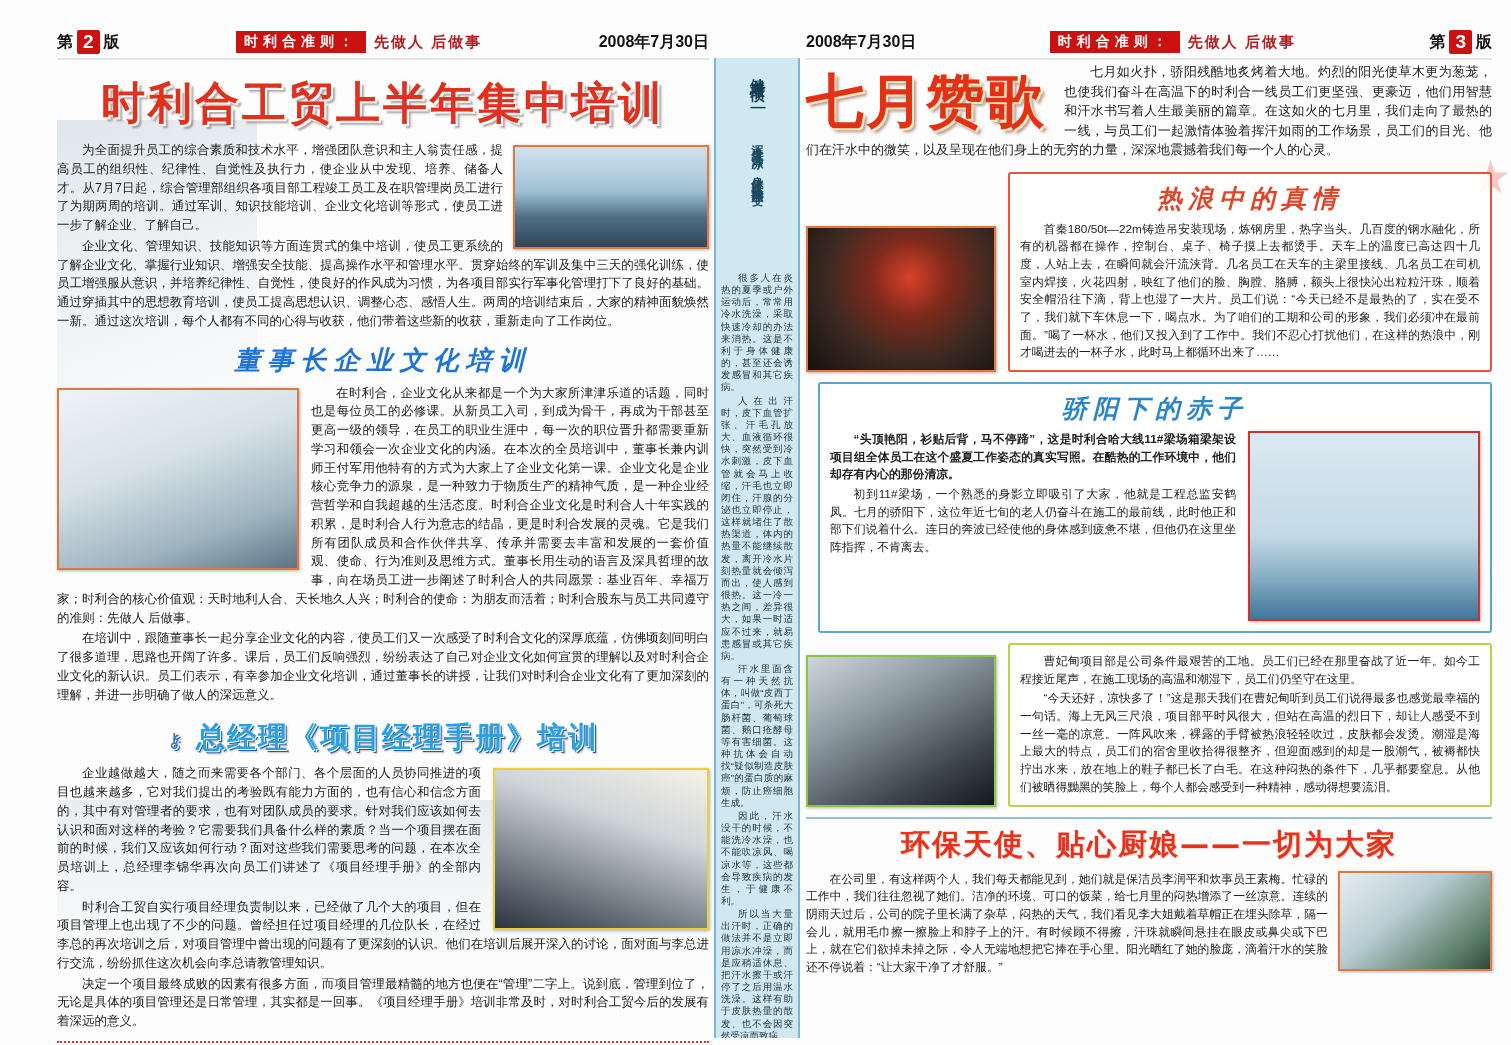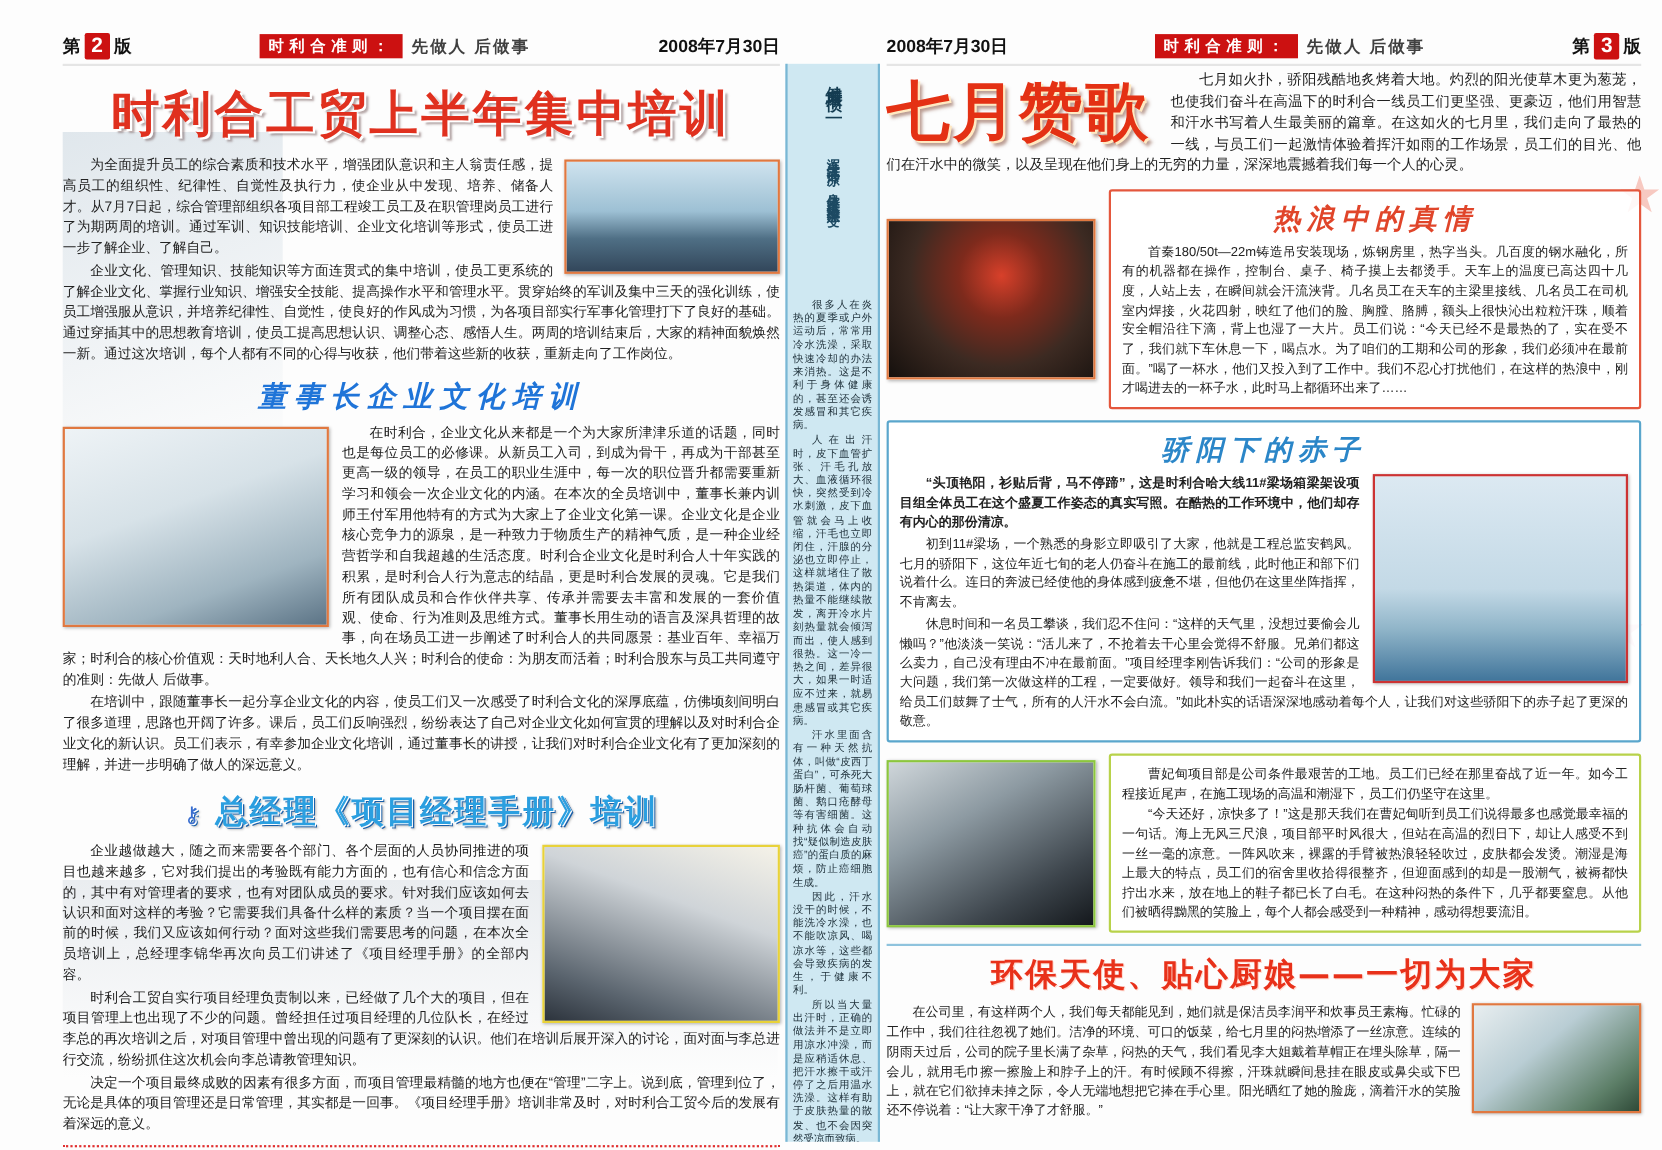--- a/index.html
+++ b/index.html
@@ -6,21 +6,21 @@
   body{width:1511px;height:1045px;position:relative;background:#fdfdfd;font-family:"Liberation Sans",sans-serif;color:#222;overflow:hidden;}
   .page{position:absolute;top:30px;}
   .page-left{left:57px;width:652px;}
   .page-right{left:806px;width:686px;}
   
   .phead{display:flex;align-items:center;justify-content:space-between;font-size:15px;font-weight:bold;color:#111;padding-bottom:4px;border-bottom:2px solid #e5e5e5;}
   .pnum{display:flex;align-items:center;gap:4px;font-size:16px;}
   .pnum .numbox{background:#cc1111;color:#fff;font-size:19px;font-weight:900;padding:0 6px;line-height:24px;border-radius:2px;}
   .motto{display:flex;align-items:center;gap:8px;}
   .motto .mlabel{background:#cc1111;color:#fff;padding:2px 8px;letter-spacing:5px;font-size:14px;}
-  .motto .mtext{color:#404040;letter-spacing:2px;}
+  .motto .mtext{color:#b91c1c;letter-spacing:2px;}
   .dateline{font-size:16px;}
   
   .headline-main{font-size:44px;font-weight:900;letter-spacing:3px;text-align:center;color:#e0301e;margin:14px 0 8px;font-family:"DejaVu Sans",sans-serif;text-shadow:2px 2px 0 #ffffff,4px 4px 2px rgba(90,60,60,.45);}
   .headline-july{float:left;font-size:58px;line-height:62px;font-weight:900;letter-spacing:2px;color:#e43114;margin:8px 18px 4px 0;font-family:"DejaVu Sans",sans-serif;text-shadow:2px 2px 0 #ffe9c2,4px 4px 3px rgba(120,60,40,.5);}
   
   .para{font-size:12.5px;line-height:1.5;text-align:justify;text-indent:2em;margin:2px 0;}
   .sec-title-blue{font-size:26px;font-weight:bold;font-style:italic;color:#1f74d8;text-align:center;letter-spacing:7px;margin:10px 0 6px;font-family:"DejaVu Serif",serif;}
   .sec-title-3d{font-size:29px;font-weight:700;color:#2b9fe0;text-align:center;letter-spacing:2px;margin:12px 0 6px;font-family:"DejaVu Sans",sans-serif;text-shadow:1px 1px 0 #fff,2px 2px 0 #1a5fa8,3px 3px 2px rgba(0,0,0,.25);}
   .script-title{font-size:25px;font-weight:bold;font-style:italic;text-align:center;letter-spacing:6px;margin:2px 0 6px;font-family:"DejaVu Serif",serif;}
   .t-red{color:#e0452a;}
@@ -41,23 +41,23 @@
   .dotted-sep{border-top:2px dotted #e03030;margin:8px 0 6px;}
   
   .health-col{position:absolute;left:714px;top:58px;width:86px;height:980px;background:#cfe8f2;border-left:2px solid #79b7d4;border-right:2px solid #79b7d4;box-sizing:border-box;padding:8px 5px;overflow:hidden;}
   .health-head{writing-mode:vertical-rl;text-orientation:upright;height:198px;margin:0 auto 8px;display:block;}
   .health-title{font-size:15px;font-weight:900;letter-spacing:3px;color:#143c52;}
   .health-sub{font-size:12px;font-weight:bold;letter-spacing:2px;color:#1d4a63;}
   .health-p{font-size:9.5px;line-height:1.28;text-align:justify;text-indent:1.8em;color:#20323c;margin:1px 0;}
   
   .boxed{border:2px solid;border-radius:3px;padding:6px 10px;background:rgba(255,255,255,.85);}
   .box-red{border-color:#e4573d;}
-  .box-blue{border-color:#5aa6cc;margin-top:10px;}
+  .box-blue{border-color:#5aa6cc;margin-top:10px;margin-left:12px;}
   .box-green{border-color:#b8d24a;}
-  .sec-row{display:flex;gap:12px;align-items:center;margin-top:10px;}
+  .sec-row{display:flex;gap:12px;align-items:flex-end;margin-top:10px;}
   .angels{margin-top:10px;border-top:2px solid #8fc3dd;padding-top:4px;}
   .star{position:absolute;color:#f08a78;opacity:.45;font-size:46px;z-index:-1;}
   .bg-tint{position:absolute;z-index:-2;}
 </style>
 </head>
 <body>
 
 <div class="star" style="left:1470px;top:150px;">★</div>
 <div class="star" style="left:1455px;top:545px;color:#f2a8c0;">★</div>
 <div class="bg-tint" style="left:57px;top:120px;width:200px;height:300px;background:linear-gradient(160deg,rgba(170,190,205,.35),rgba(255,255,255,0));"></div>
@@ -143,21 +143,20 @@
       <div class="script-title t-red">热浪中的真情</div>
       <p class="para" style="font-size:11.8px;">首秦180/50t—22m铸造吊安装现场，炼钢房里，热字当头。几百度的钢水融化，所有的机器都在操作，控制台、桌子、椅子摸上去都烫手。天车上的温度已高达四十几度，人站上去，在瞬间就会汗流浃背。几名员工在天车的主梁里接线、几名员工在司机室内焊接，火花四射，映红了他们的脸、胸膛、胳膊，额头上很快沁出粒粒汗珠，顺着安全帽沿往下滴，背上也湿了一大片。员工们说：“今天已经不是最热的了，实在受不了，我们就下车休息一下，喝点水。为了咱们的工期和公司的形象，我们必须冲在最前面。”喝了一杯水，他们又投入到了工作中。我们不忍心打扰他们，在这样的热浪中，刚才喝进去的一杯子水，此时马上都循环出来了……</p>
     </div>
   </div>
 
   <div class="boxed box-blue clearfix">
     <div class="script-title t-blue">骄阳下的赤子</div>
     <div class="photo ph-bridge"></div>
     <p class="para" style="font-size:11.8px;font-weight:bold;">“头顶艳阳，衫贴后背，马不停蹄”，这是时利合哈大线11#梁场箱梁架设项目组全体员工在这个盛夏工作姿态的真实写照。在酷热的工作环境中，他们却存有内心的那份清凉。</p>
     <p class="para" style="font-size:11.8px;">初到11#梁场，一个熟悉的身影立即吸引了大家，他就是工程总监安鹤凤。七月的骄阳下，这位年近七旬的老人仍奋斗在施工的最前线，此时他正和部下们说着什么。连日的奔波已经使他的身体感到疲惫不堪，但他仍在这里坐阵指挥，不肯离去。</p>
-    <p class="para" style="font-size:11.8px;">休息时间和一名员工攀谈，我们忍不住问：“这样的天气里，没想过要偷会儿懒吗？”他淡淡一笑说：“活儿来了，不抢着去干心里会觉得不舒服。兄弟们都这么卖力，自己没有理由不冲在最前面。”项目经理李刚告诉我们：“公司的形象是大问题，我们第一次做这样的工程，一定要做好。领导和我们一起奋斗在这里，给员工们鼓舞了士气，所有的人汗水不会白流。”如此朴实的话语深深地感动着每个人，让我们对这些骄阳下的赤子起了更深的敬意。</p>
   </div>
 
   <div class="sec-row">
     <div class="photo ph-tire"></div>
     <div class="boxed box-green" style="flex:1;">
       <p class="para" style="font-size:11.8px;">曹妃甸项目部是公司条件最艰苦的工地。员工们已经在那里奋战了近一年。如今工程接近尾声，在施工现场的高温和潮湿下，员工们仍坚守在这里。</p>
       <p class="para" style="font-size:11.8px;">“今天还好，凉快多了！”这是那天我们在曹妃甸听到员工们说得最多也感觉最幸福的一句话。海上无风三尺浪，项目部平时风很大，但站在高温的烈日下，却让人感受不到一丝一毫的凉意。一阵风吹来，裸露的手臂被热浪轻轻吹过，皮肤都会发烫。潮湿是海上最大的特点，员工们的宿舍里收拾得很整齐，但迎面感到的却是一股潮气，被褥都快拧出水来，放在地上的鞋子都已长了白毛。在这种闷热的条件下，几乎都要窒息。从他们被晒得黝黑的笑脸上，每个人都会感受到一种精神，感动得想要流泪。</p>
     </div>
   </div>
 

